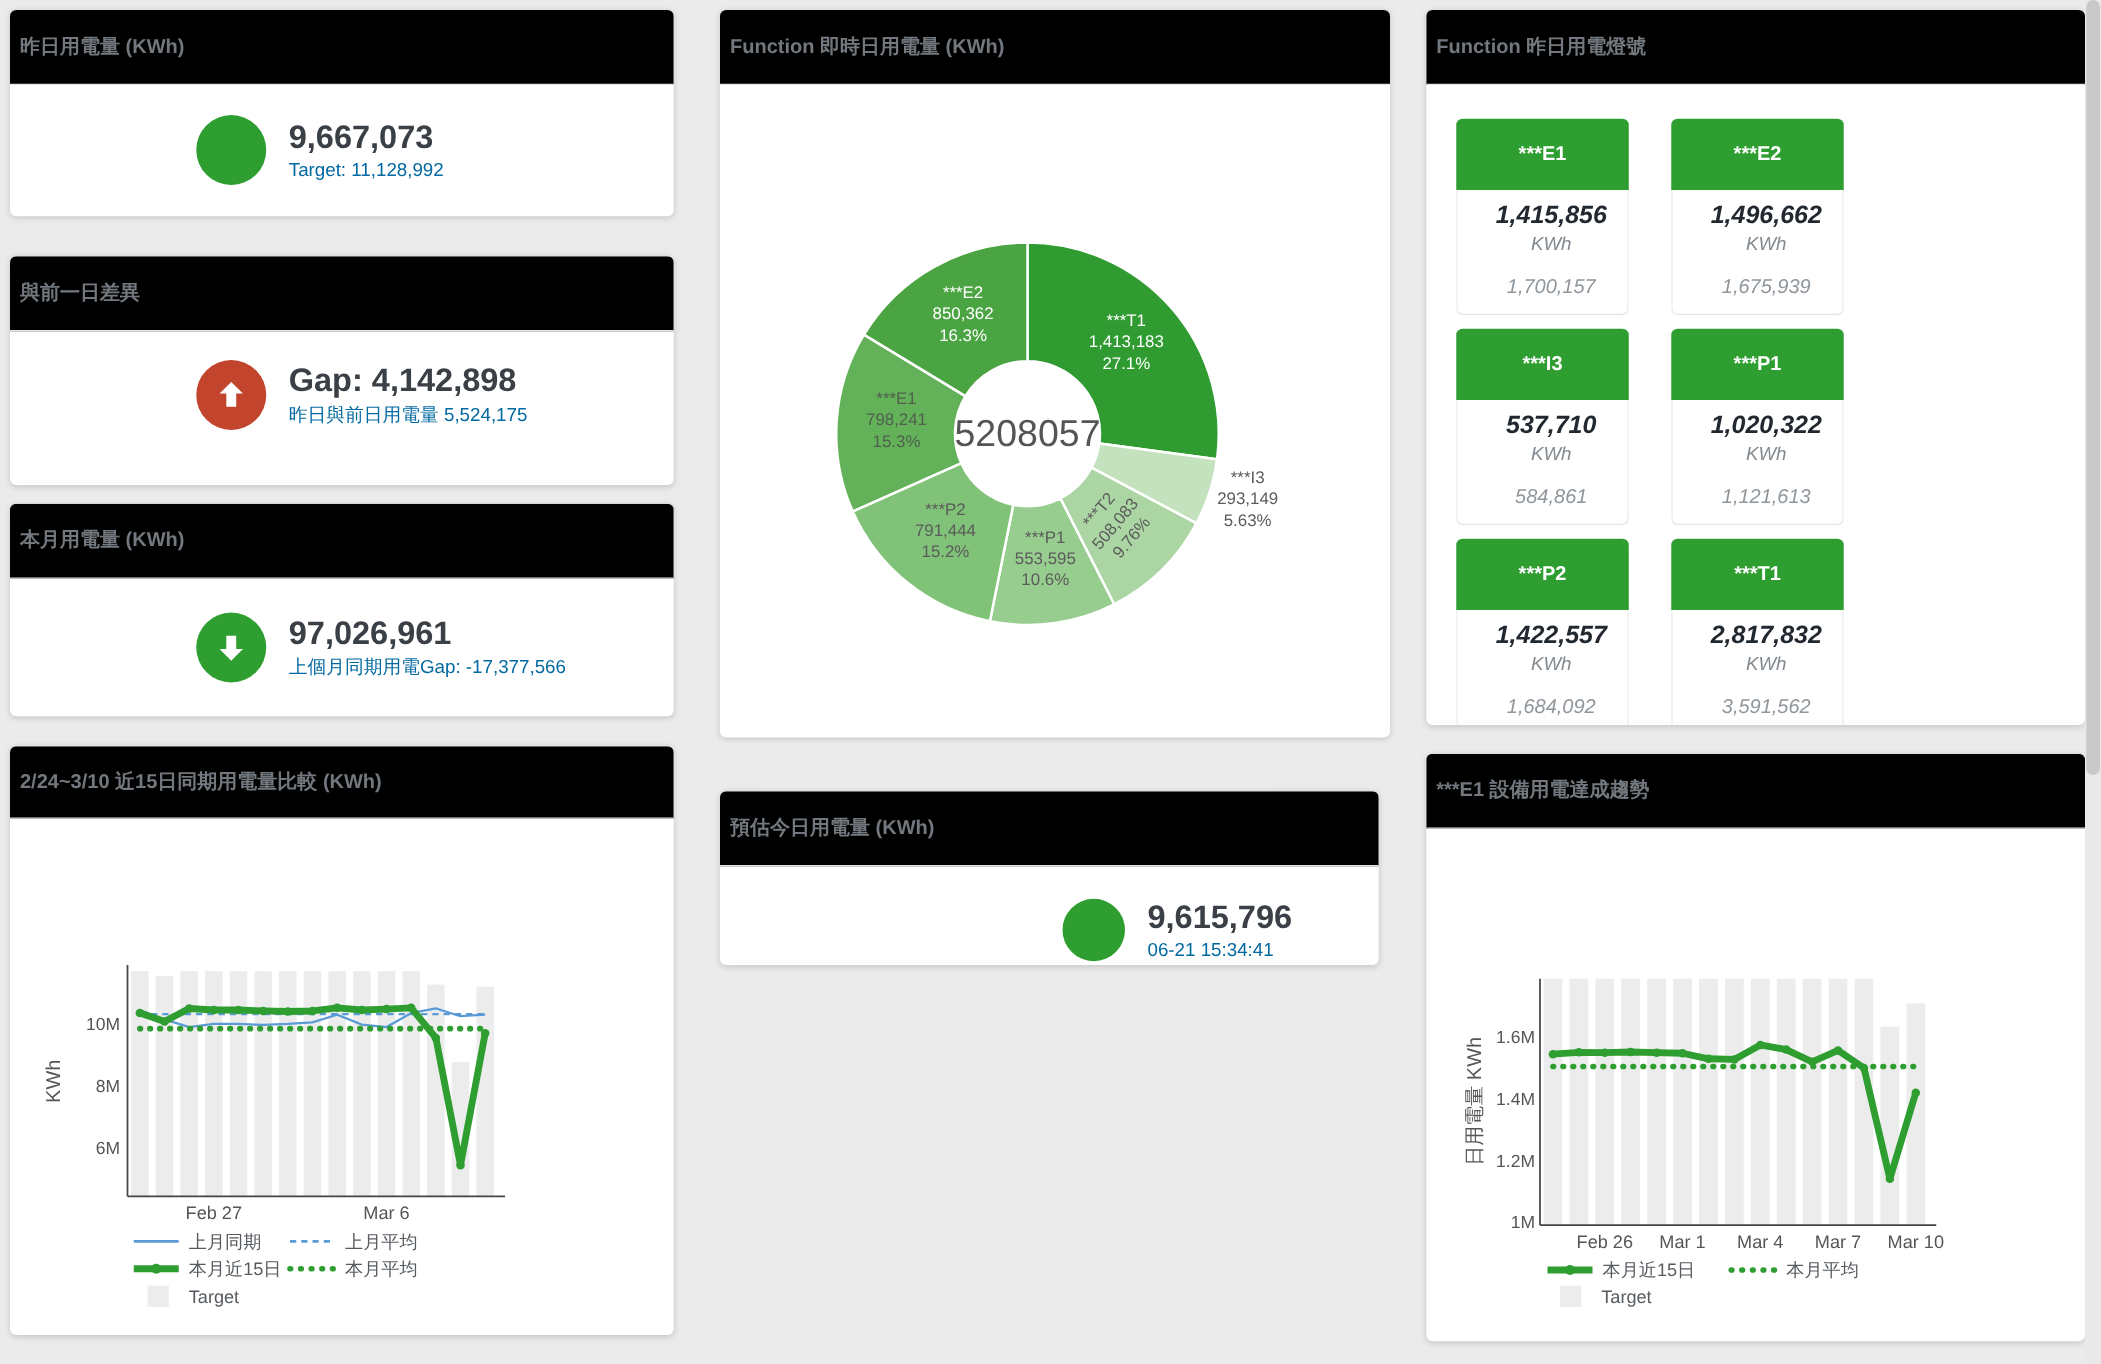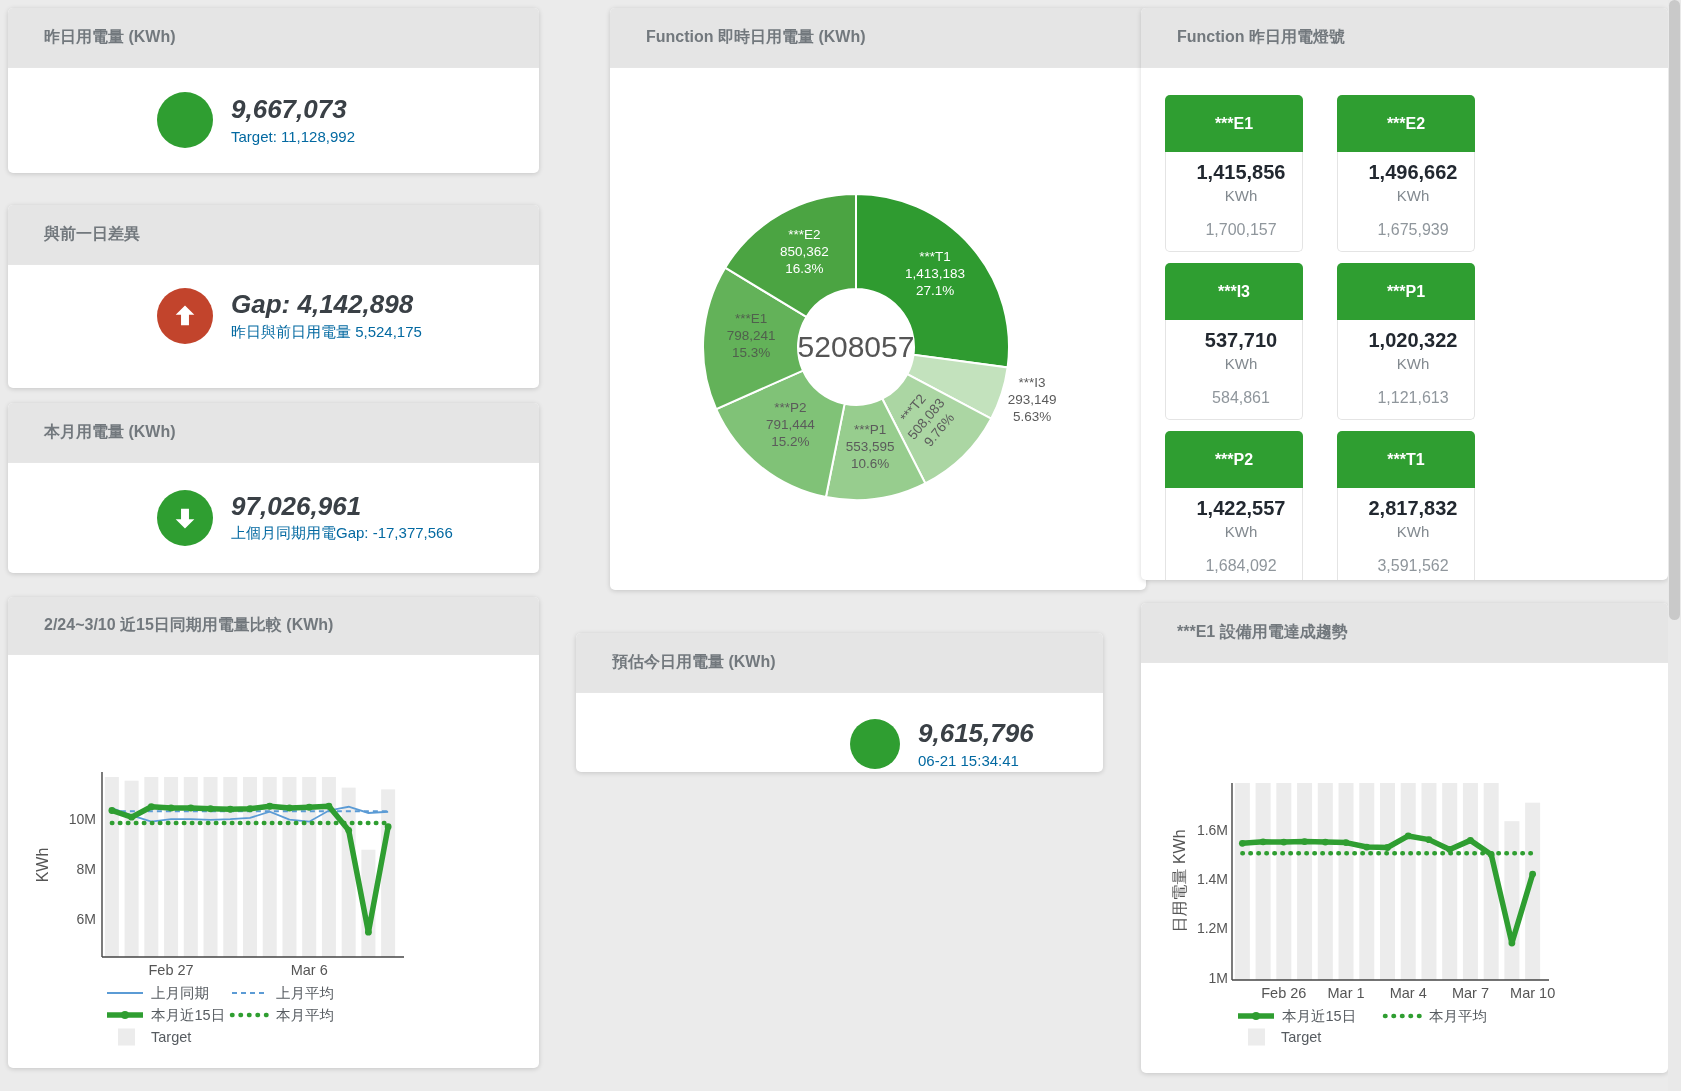--- a/index.html
+++ b/index.html
@@ -1,37 +1,37 @@
 <!DOCTYPE html>
 <html><head>
 <meta charset="utf-8">
 <style>
   * { box-sizing: border-box; }
   body { margin:0; background:#ebebeb; font-family:"Liberation Sans", sans-serif; }
   .screen { position:relative; width:1681px; height:1091px; background:#ebebeb; overflow:hidden; }
   .card { position:absolute; background:#fff; border-radius:5px; box-shadow:0 1px 5px rgba(0,0,0,.16); overflow:hidden; }
-  .card-h { height:60px; background:#e5e5e5; border-bottom:1px solid #e6e6e6; display:flex; align-items:center;
-            padding:0 36px; font-size:16px; font-weight:bold; color:#72787d; }
+  .card-h { height:60px; background:#000000; border-bottom:1px solid #e6e6e6; display:flex; align-items:center;
+            padding:0 8px; font-size:16px; font-weight:bold; color:#72787d; }
   .card-b { position:relative; }
   .stat { display:flex; align-items:center; height:100%; }
   .circle { width:56px; height:56px; border-radius:50%; display:flex; align-items:center; justify-content:center; flex:none; }
   .circle.green { background:#2f9e31; }
   .circle.red { background:#c2442c; }
   .stat-text { margin-left:18px; }
-  .stat-value { font-size:26px; font-weight:bold; color:#3a4046; line-height:1.15; white-space:nowrap;font-style:italic; }
+  .stat-value { font-size:26px; font-weight:bold; color:#3a4046; line-height:1.15; white-space:nowrap; }
   .stat-sub { font-size:15px; color:#0369a1; margin-top:3px; white-space:nowrap; }
   .pad-a { padding-left:149px; }
   .pad-b { padding-left:274px; }
   .tiles { display:flex; flex-wrap:wrap; column-gap:34px; row-gap:11px; padding:27px 24px 0 24px; }
   .tile { width:138px; }
   .tile-h { height:57px; border-radius:5px 5px 0 0; color:#fff; font-weight:bold; font-size:16px;
             display:flex; align-items:center; justify-content:center; }
   .tile-h.green { background:#2f9e31; }
   .tile-h.red { background:#b94a32; }
-  .tile-b { border:1px solid #e4e4e4; border-top:none; border-radius:0 0 5px 5px; text-align:center; padding:9px 2px 12px 16px; background:#fff; }
+  .tile-b { border:1px solid #e4e4e4; border-top:none; border-radius:0 0 5px 5px; text-align:center; padding:9px 2px 12px 16px; background:#fff;font-style:italic; }
   .tile-v { font-size:20px; font-weight:bold; color:#222830; }
   .tile-u { font-size:15px; color:#82898f; margin-top:3px; }
   .tile-t { font-size:16px; color:#8f969c; margin-top:17px; }
   svg text { font-family:"Liberation Sans", sans-serif; }
   .scroll-track { position:absolute; right:0; top:0; width:13px; height:1091px; background:#e9e9e9; }
   .scroll-thumb { position:absolute; left:1px; top:0; width:11px; height:620px; background:#c9c9c9; border-radius:6px; }
 </style>
 </head>
 <body>
 
@@ -132,21 +132,21 @@
           <circle cx="117" cy="360" r="4" fill="#2f9e31"></circle>
           <text x="143" y="365" font-size="14.5" fill="#565b60">本月近15日</text>
           <line x1="224" y1="360" x2="260" y2="360" stroke="#2f9e31" stroke-width="4.5" stroke-dasharray="0.5 8" stroke-linecap="round"></line>
           <text x="268" y="365" font-size="14.5" fill="#565b60">本月平均</text>
           <rect x="110" y="373.5" width="17" height="17" fill="#ececec"></rect>
           <text x="143" y="387" font-size="14.5" fill="#565b60">Target</text>
         </svg>
     </div>
   </section>
 
-  <section class="card" style="left:610px;top:8px;width:536px;height:582px">
+  <section class="card" style="left:576px;top:8px;width:536px;height:582px">
     <header class="card-h">Function 即時日用電量 (KWh)</header>
     <div class="card-b">
       <svg width="527" height="522" viewBox="0 0 527 522">
           <path d="M246 126 A153 153 0 0 1 397.6260084309481 299.4585817518728 L303.4791404509476 286.7555407948276 A58 58 0 0 0 246 221 Z" fill="#2f9b30" stroke="#ffffff" stroke-width="2"></path>
           <text x="325.0544791018202" y="209.8958081304768" text-anchor="middle" font-size="13.5" fill="#ffffff"><tspan x="325.0544791018202" y="192.8958081304768">***T1</tspan><tspan x="325.0544791018202" y="209.8958081304768">1,413,183</tspan><tspan x="325.0544791018202" y="226.8958081304768">27.1%</tspan></text>
           <path d="M397.6260084309481 299.4585817518728 A153 153 0 0 1 381.1562091360963 350.7063395520912 L297.2356871234875 306.1827953857601 A58 58 0 0 0 303.4791404509476 286.7555407948276 Z" fill="#c3e2bd" stroke="#ffffff" stroke-width="2"></path>
           <text x="422.1279812608409" y="335.6033057071836" text-anchor="middle" font-size="13.5" fill="#5b5b5b"><tspan x="422.1279812608409" y="318.6033057071836">***I3</tspan><tspan x="422.1279812608409" y="335.6033057071836">293,149</tspan><tspan x="422.1279812608409" y="352.6033057071836">5.63%</tspan></text>
           <path d="M381.1562091360963 350.7063395520912 A153 153 0 0 1 315.2975479549462 415.40692741731243 L272.269658701875 330.70981562224915 A58 58 0 0 0 297.2356871234875 306.1827953857601 Z" fill="#abd6a3" stroke="#ffffff" stroke-width="2"></path>
           <text x="319.5847461411957" y="353.90183666196566" text-anchor="middle" font-size="13.5" fill="#5b5b5b" transform="rotate(-50 319.5847461411957 353.90183666196566)"><tspan x="319.5847461411957" y="336.90183666196566">***T2</tspan><tspan x="319.5847461411957" y="353.90183666196566">508,083</tspan><tspan x="319.5847461411957" y="370.90183666196566">9.76%</tspan></text>
           <path d="M315.2975479549462 415.40692741731243 A153 153 0 0 1 215.92858795837859 429.01569977113405 L234.60037974892782 335.8686966452665 A58 58 0 0 0 272.269658701875 330.70981562224915 Z" fill="#97cd8e" stroke="#ffffff" stroke-width="2"></path>

